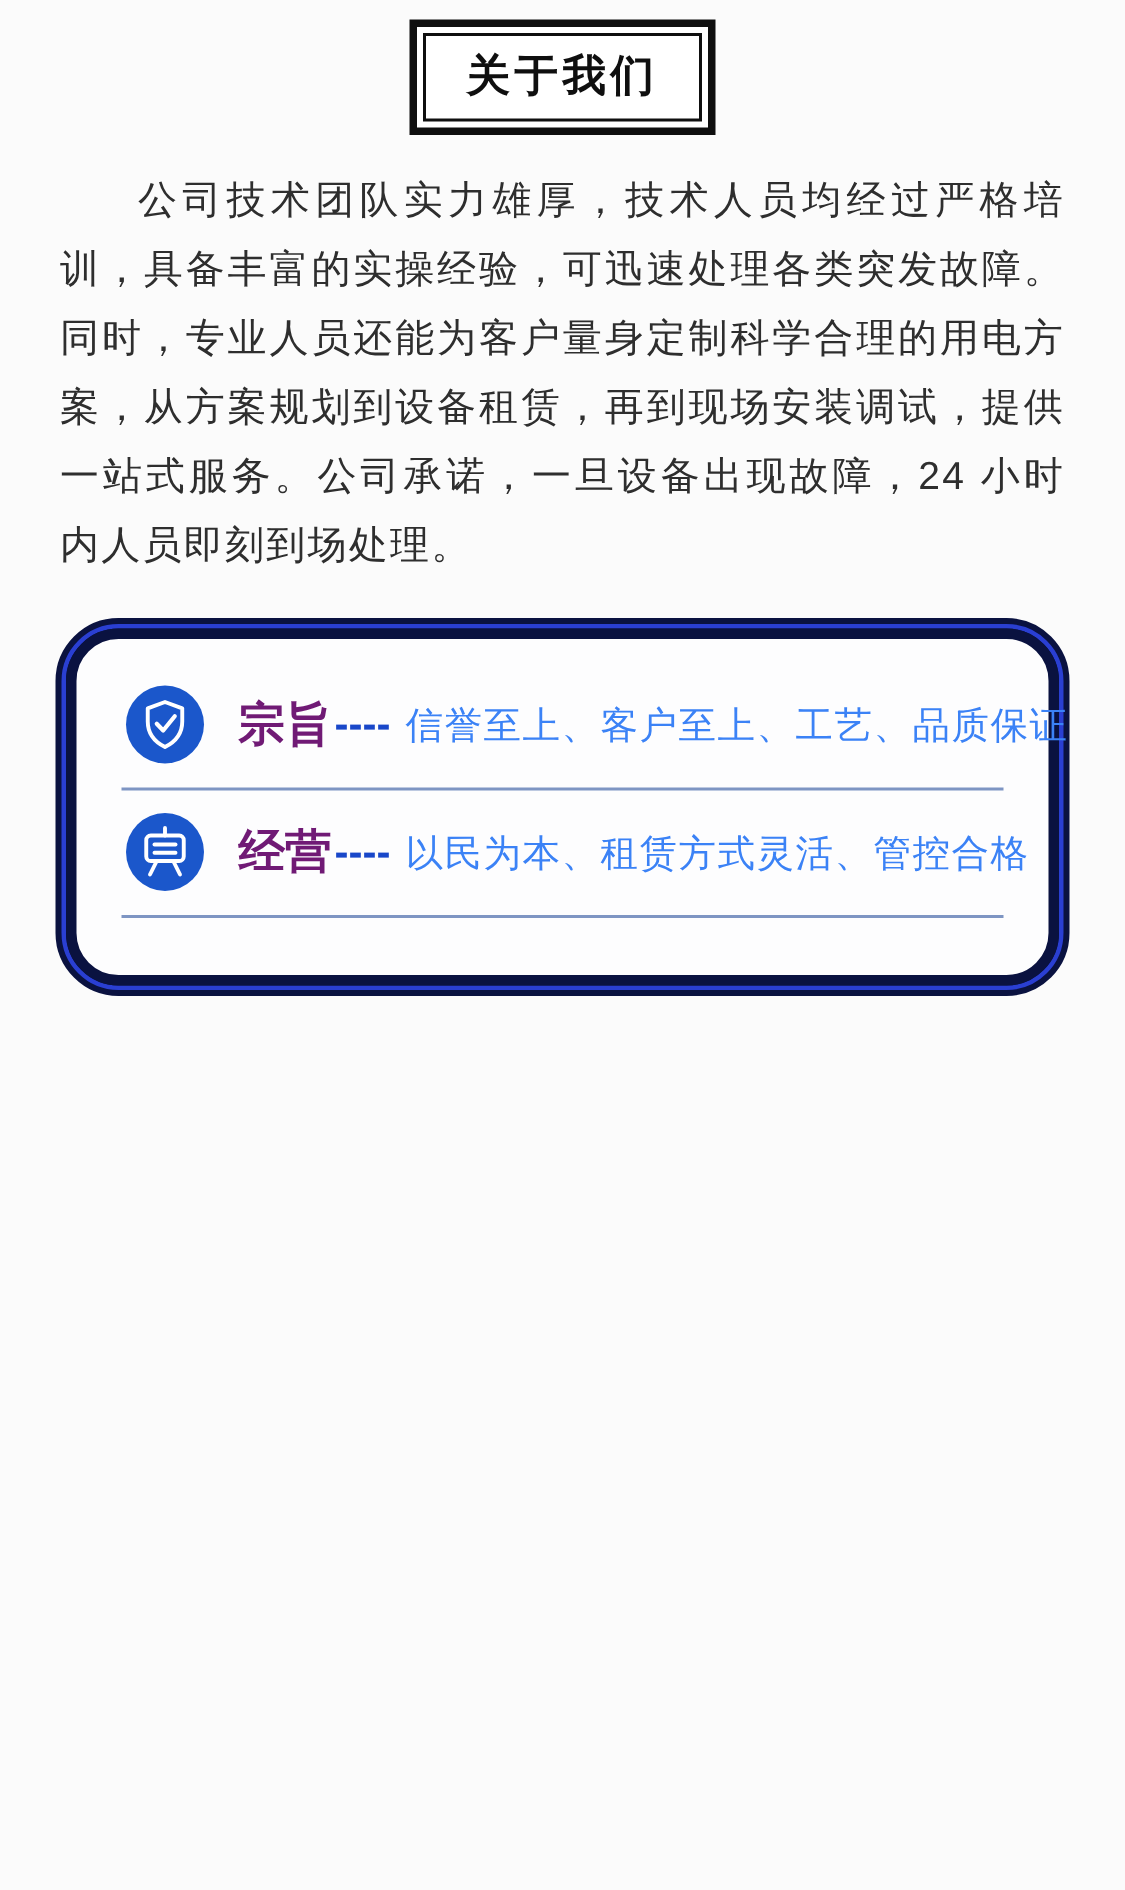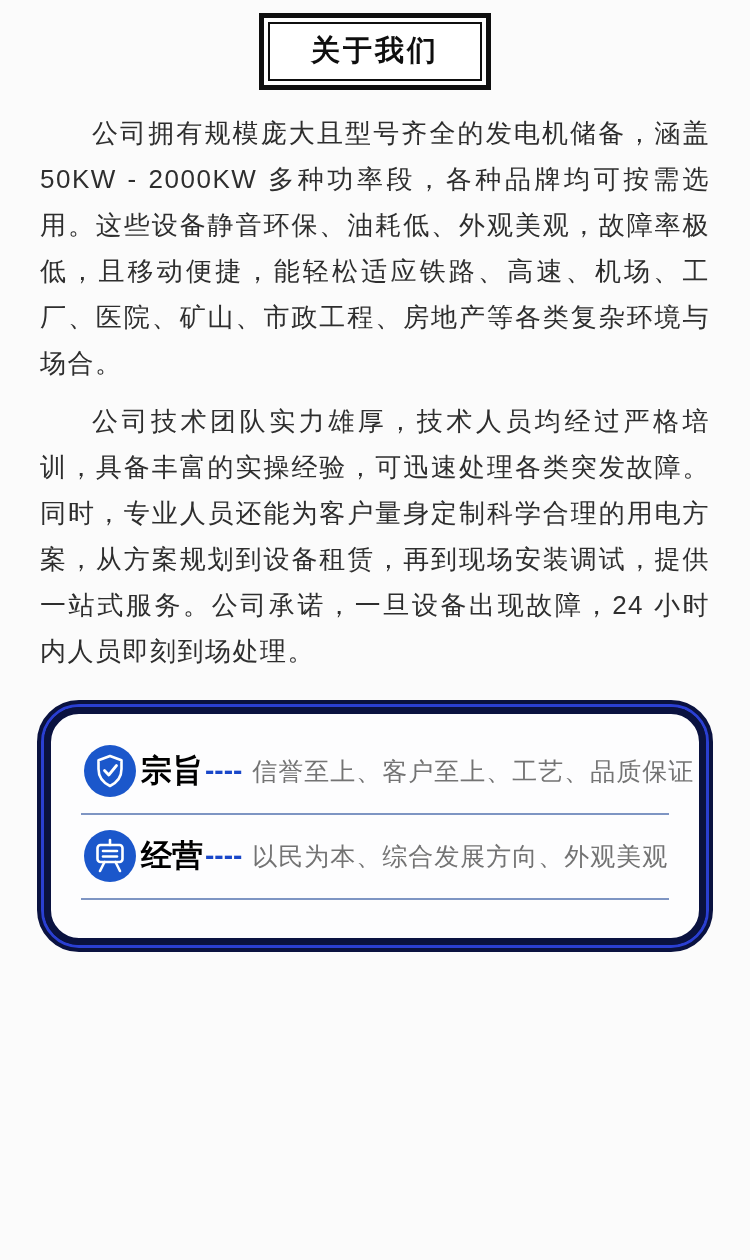--- a/index.html
+++ b/index.html
@@ -7,21 +7,21 @@
   body {
     width: 750px; height: 1260px;
     font-family: "Liberation Sans", "DejaVu Sans", sans-serif;
     color: #2e2e2e;
     overflow: hidden;
   }
   .page { width: 750px; height: 1260px; position: relative; background: #fbfbfb; }
 
   
   .title-box-outer {
-    width: 232px; margin: 13px auto 0;
+    width: 204px; margin: 13px auto 0;
     border: 5px solid #0f0f0f;
     padding: 4px;
     background: #ffffff;
   }
   .title-box-inner {
     border: 2px solid #0f0f0f;
     text-align: center;
     padding: 7px 0 8px;
   }
   .title-box-inner .title-text {
@@ -65,48 +65,47 @@
     letter-spacing: 2px;
     margin: 8px 0 6px;
   }
   .principle-row {
     display: flex;
     align-items: center;
     padding: 14px 4px 0 8px;
   }
   .icon-wrap { flex: 0 0 54px; height: 54px; }
   .p-label {
-    font-size: 31px; font-weight: bold; color: #000000;
-    margin-left: 4px; white-space: nowrap;
+    font-size: 31px; font-weight: bold; color: #701a75;
+    margin-left: 22px; white-space: nowrap;
   }
   .p-dashes {
     font-size: 28px; font-weight: bold; color: #1947c9;
     margin: 0 10px 0 2px; letter-spacing: 0px; white-space: nowrap;
   }
   .p-desc {
-    font-size: 25px; color: #737373; letter-spacing: 1px; white-space: nowrap;
+    font-size: 25px; color: #3b82f6; letter-spacing: 1px; white-space: nowrap;
   }
   .row-divider {
     height: 2px; background: #7e95c3;
     margin: 15px 6px 0 6px; border: none;
   }
 </style>
 </head>
 <body>
 
 <div class="page">
 
   <div class="title-box-outer">
     <div class="title-box-inner">
       <span class="title-text">关于我们</span>
     </div>
   </div>
 
   <div class="about-text">
-    <p>公司拥有规模庞大且型号齐全的发电机储备，涵盖50KW - 2000KW 多种功率段，各种品牌均可按需选用。这些设备静音环保、油耗低、外观美观，故障率极低，且移动便捷，能轻松适应铁路、高速、机场、工厂、医院、矿山、市政工程、房地产等各类复杂环境与场合。</p>
     <p>公司技术团队实力雄厚，技术人员均经过严格培训，具备丰富的实操经验，可迅速处理各类突发故障。同时，专业人员还能为客户量身定制科学合理的用电方案，从方案规划到设备租赁，再到现场安装调试，提供一站式服务。公司承诺，一旦设备出现故障，24 小时内人员即刻到场处理。</p>
   </div>
 
   <div class="panel-outer">
     <div class="panel-mid">
       <div class="panel-inner">
 
 
         <div class="principle-row">
           <span class="icon-wrap">
@@ -129,21 +128,21 @@
               <line x1="27" y1="11" x2="27" y2="16" stroke="#ffffff" stroke-width="2.6" stroke-linecap="round"></line>
               <rect x="14.5" y="16" width="25" height="17" rx="3" fill="none" stroke="#ffffff" stroke-width="2.6"></rect>
               <line x1="20" y1="22" x2="34" y2="22" stroke="#ffffff" stroke-width="2.6" stroke-linecap="round"></line>
               <line x1="20" y1="27.5" x2="34" y2="27.5" stroke="#ffffff" stroke-width="2.6" stroke-linecap="round"></line>
               <line x1="21.5" y1="33" x2="17" y2="42" stroke="#ffffff" stroke-width="2.6" stroke-linecap="round"></line>
               <line x1="32.5" y1="33" x2="37" y2="42" stroke="#ffffff" stroke-width="2.6" stroke-linecap="round"></line>
             </svg>
           </span>
           <span class="p-label">经营</span>
           <span class="p-dashes">----</span>
-          <span class="p-desc">以民为本、综合发展方向、外观美观</span>
+          <span class="p-desc">以民为本、租赁方式灵活、管控合格</span>
         </div>
         <hr class="row-divider">
 
         <div class="principle-row">
           
           
           
           
         </div>
 

